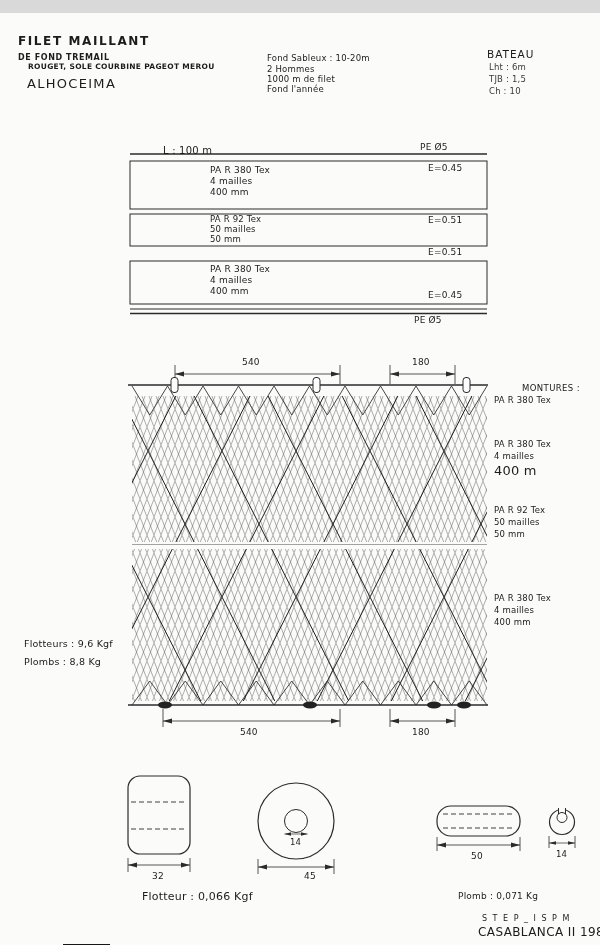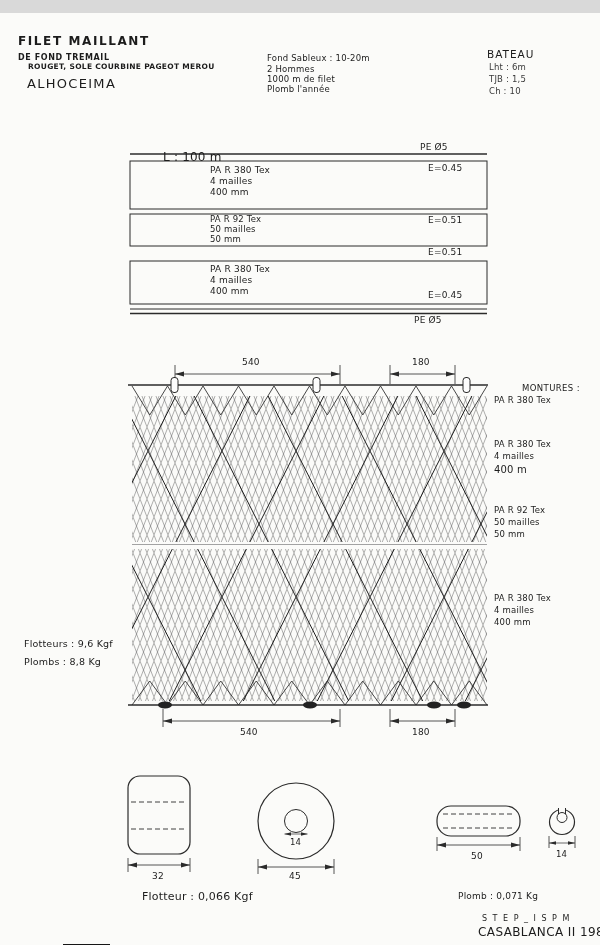--- a/index.html
+++ b/index.html
@@ -155,30 +155,30 @@
 
   <div>
     <div class="t bold" style="left:18px;top:22px;font-size:12px;letter-spacing:1.6px">FILET MAILLANT</div>
     <div class="t bold" style="left:18px;top:40px;font-size:8px;letter-spacing:.6px">DE FOND TREMAIL</div>
     <div class="t bold" style="left:28px;top:50px;font-size:7.5px;letter-spacing:.3px">ROUGET, SOLE COURBINE PAGEOT MEROU</div>
     <div class="t" style="left:27px;top:64px;font-size:13px;letter-spacing:1.3px">ALHOCEIMA</div>
 
     <div class="t" style="left:267px;top:41px;font-size:8.5px">Fond Sableux : 10-20m</div>
     <div class="t" style="left:267px;top:52px;font-size:8.5px">2 Hommes</div>
     <div class="t" style="left:267px;top:62px;font-size:8.5px">1000 m de filet</div>
-    <div class="t" style="left:267px;top:72px;font-size:8.5px">Plomb l'année</div>
+    <div class="t" style="left:267px;top:72px;font-size:8.5px">Fond l'année</div>
 
     <div class="t" style="left:487px;top:35px;font-size:10.5px;letter-spacing:1px">BATEAU</div>
     <div class="t" style="left:489px;top:50px;font-size:8.5px;color:#3a3a3a">Lht : 6m</div>
     <div class="t" style="left:489px;top:62px;font-size:8.5px;color:#3a3a3a">TJB : 1,5</div>
     <div class="t" style="left:489px;top:74px;font-size:8.5px;color:#3a3a3a">Ch : 10</div>
   </div>
 
   <div>
-    <div class="t" style="left:163px;top:138px;font-size:12px">L : 100 m</div>
+    <div class="t" style="left:163px;top:132px;font-size:10px">L : 100 m</div>
     <div class="t" style="left:420px;top:129px;font-size:9px">PE Ø5</div>
 
     <div class="t" style="left:210px;top:152px;font-size:9px">PA R 380 Tex</div>
     <div class="t" style="left:210px;top:163px;font-size:9px">4 mailles</div>
     <div class="t" style="left:210px;top:174px;font-size:9px">400 mm</div>
     <div class="t" style="left:428px;top:150px;font-size:9px">E=0.45</div>
 
     <div class="t" style="left:210px;top:202px;font-size:8.5px">PA R 92 Tex</div>
     <div class="t" style="left:210px;top:212px;font-size:8.5px">50 mailles</div>
     <div class="t" style="left:210px;top:222px;font-size:8.5px">50 mm</div>
@@ -195,41 +195,41 @@
 
   <div>
     <div class="t" style="left:242px;top:344px;font-size:9px">540</div>
     <div class="t" style="left:412px;top:344px;font-size:9px">180</div>
 
     <div class="t" style="left:522px;top:371px;font-size:8.5px;letter-spacing:.4px">MONTURES :</div>
     <div class="t" style="left:494px;top:383px;font-size:8.5px">PA R 380 Tex</div>
 
     <div class="t" style="left:494px;top:427px;font-size:8.5px">PA R 380 Tex</div>
     <div class="t" style="left:494px;top:439px;font-size:8.5px">4 mailles</div>
-    <div class="t" style="left:494px;top:451px;font-size:10px">400 m</div>
+    <div class="t" style="left:494px;top:451px;font-size:13px">400 m</div>
 
     <div class="t" style="left:494px;top:493px;font-size:8.5px">PA R 92 Tex</div>
     <div class="t" style="left:494px;top:505px;font-size:8.5px">50 mailles</div>
     <div class="t" style="left:494px;top:517px;font-size:8.5px">50 mm</div>
 
     <div class="t" style="left:494px;top:581px;font-size:8.5px">PA R 380 Tex</div>
     <div class="t" style="left:494px;top:593px;font-size:8.5px">4 mailles</div>
     <div class="t" style="left:494px;top:605px;font-size:8.5px">400 mm</div>
 
     <div class="t" style="left:24px;top:626px;font-size:9.5px">Flotteurs : 9,6 Kgf</div>
     <div class="t" style="left:24px;top:644px;font-size:9.5px">Plombs : 8,8 Kg</div>
 
     <div class="t" style="left:240px;top:714px;font-size:9px">540</div>
     <div class="t" style="left:412px;top:714px;font-size:9px">180</div>
   </div>
 
   <div>
     <div class="t" style="left:152px;top:858px;font-size:9px">32</div>
     <div class="t" style="left:290px;top:825px;font-size:8.5px">14</div>
-    <div class="t" style="left:289px;top:858px;font-size:9px">45</div>
+    <div class="t" style="left:304px;top:858px;font-size:9px">45</div>
     <div class="t" style="left:142px;top:878px;font-size:11px">Flotteur : 0,066 Kgf</div>
     <div class="t" style="left:471px;top:838px;font-size:9px">50</div>
     <div class="t" style="left:556px;top:837px;font-size:8.5px">14</div>
     <div class="t" style="left:458px;top:878px;font-size:9px">Plomb : 0,071 Kg</div>
   </div>
 
   <div>
     <div class="t" style="left:482px;top:901px;font-size:8px;letter-spacing:1.5px">S T E P _ I S P M</div>
     <div class="t" style="left:478px;top:913px;font-size:12px;letter-spacing:.4px">CASABLANCA II 1980</div>
   </div>

